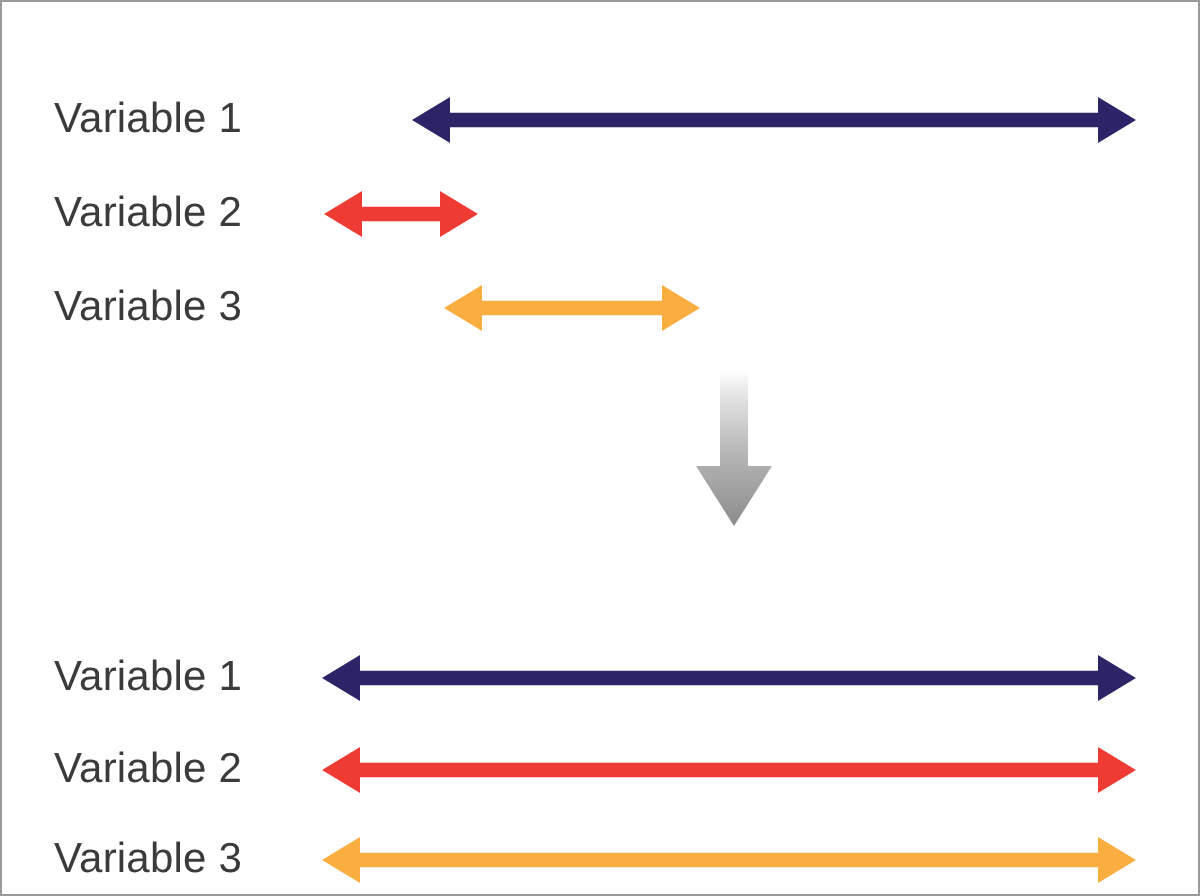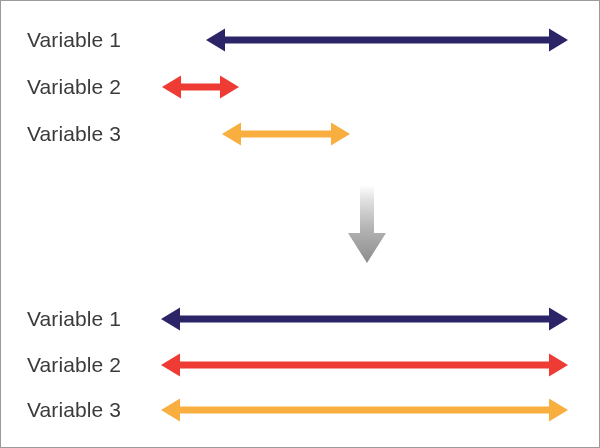--- a/index.html
+++ b/index.html
@@ -26,20 +26,21 @@
     width: 600px;
   }
   #panel-before { top: 0; height: 170px; }
   #panel-after  { top: 285px; height: 163px; }
 
   .row {
     position: absolute;
     left: 0;
     width: 492px;
     height: 40px;
+    margin-top: 20px;
   }
   .row-label {
     position: absolute;
     left: 26px;
     top: 0;
     height: 40px;
     line-height: 40px;
     font-size: 21px;
     font-weight: 400;
     color: #3b3b3b;

